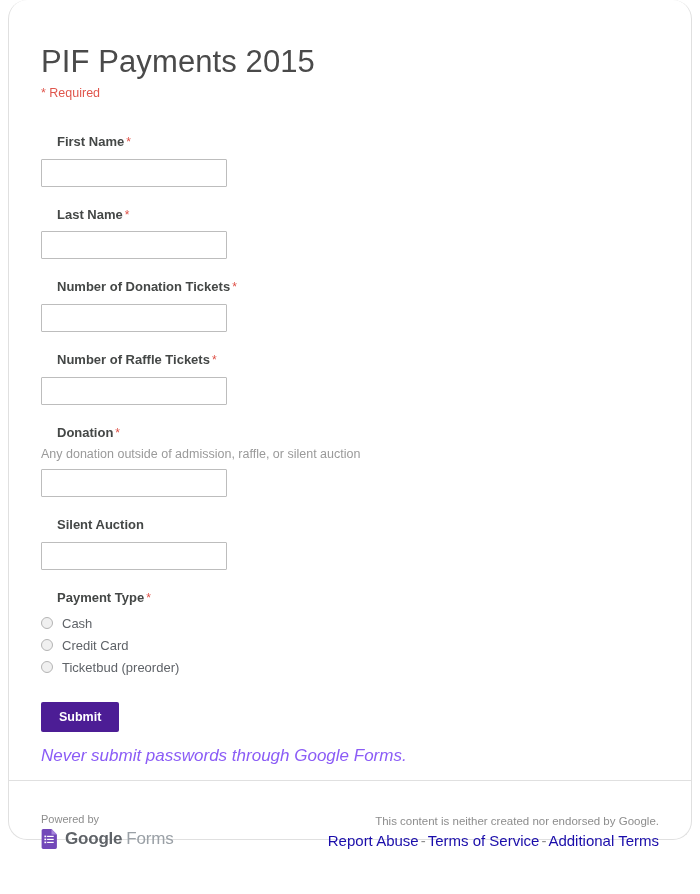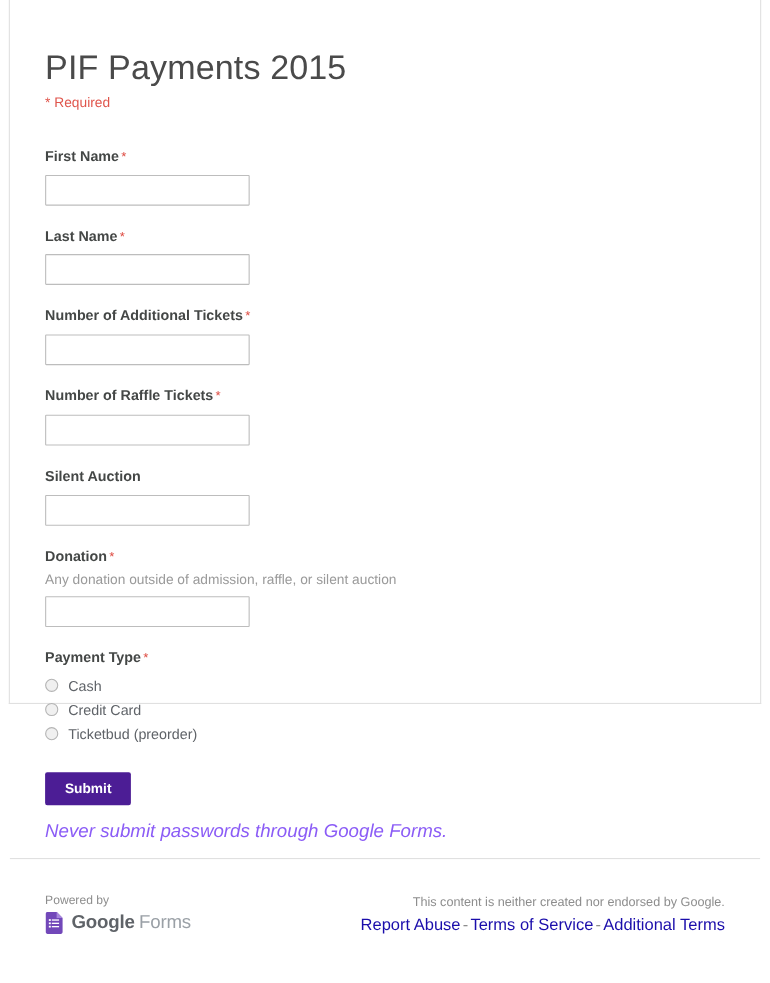--- a/index.html
+++ b/index.html
@@ -13,26 +13,27 @@
   body {
     font-family: "Liberation Sans", sans-serif;
     -webkit-font-smoothing: antialiased;
   }
 
   .form-shell {
     position: absolute;
     left: 8px;
     top: 0px;
     width: 684px;
-    height: 640px;
+    height: 840px;
     background: #ffffff;
     border-left: 1px solid #e0e0e0;
     border-right: 1px solid #e0e0e0;
     border-bottom: 1px solid #e0e0e0;
     box-sizing: border-box;
+    border-radius: 19px;
   }
 
   .form-body {
     padding: 44px 32px 0 32px;
   }
 
   .form-title {
     font-size: 31px;
     font-weight: 400;
     color: #4a4a4a;
@@ -49,21 +50,21 @@
   }
 
   .field-block {
     margin-bottom: 20px;
   }
 
   .field-label {
     font-size: 13px;
     font-weight: bold;
     color: #444746;
-    margin: 0 0 8px 0;
+    margin: 0 0 8px 16px;
     line-height: 1.3;
   }
 
   .req-star {
     color: #d93025;
     opacity: 0.85;
     font-weight: normal;
     font-size: 12px;
     margin-left: 2px;
   }
@@ -234,44 +235,44 @@
 
     <div class="field-block">
       <div class="field-label">
         <span>Last Name</span><span class="req-star">*</span>
       </div>
       <input class="text-input" type="text" value="" style="">
     </div>
 
     <div class="field-block">
       <div class="field-label">
-        <span>Number of Additional Tickets</span><span class="req-star">*</span>
+        <span>Number of Donation Tickets</span><span class="req-star">*</span>
       </div>
       <input class="text-input" type="text" value="" style="">
     </div>
 
     <div class="field-block">
       <div class="field-label">
         <span>Number of Raffle Tickets</span><span class="req-star">*</span>
       </div>
       <input class="text-input" type="text" value="" style="">
     </div>
 
     <div class="field-block">
       <div class="field-label">
+        <span>Donation</span><span class="req-star">*</span>
+      </div>
+      <div class="field-help">Any donation outside of admission, raffle, or silent auction</div>
+      <input class="text-input" type="text" value="" style="">
+    </div>
+
+    <div class="field-block">
+      <div class="field-label">
         <span>Silent Auction</span>
       </div>
-      <input class="text-input" type="text" value="" style="">
-    </div>
-
-    <div class="field-block">
-      <div class="field-label">
-        <span>Donation</span><span class="req-star">*</span>
-      </div>
-      <div class="field-help">Any donation outside of admission, raffle, or silent auction</div>
       <input class="text-input" type="text" value="" style="">
     </div>
 
     <div class="field-block">
       <div class="field-label">
         <span>Payment Type</span><span class="req-star">*</span>
       </div>
       <div class="radio-group">
         <div class="radio-row">
           <span class="radio-dot"></span>

